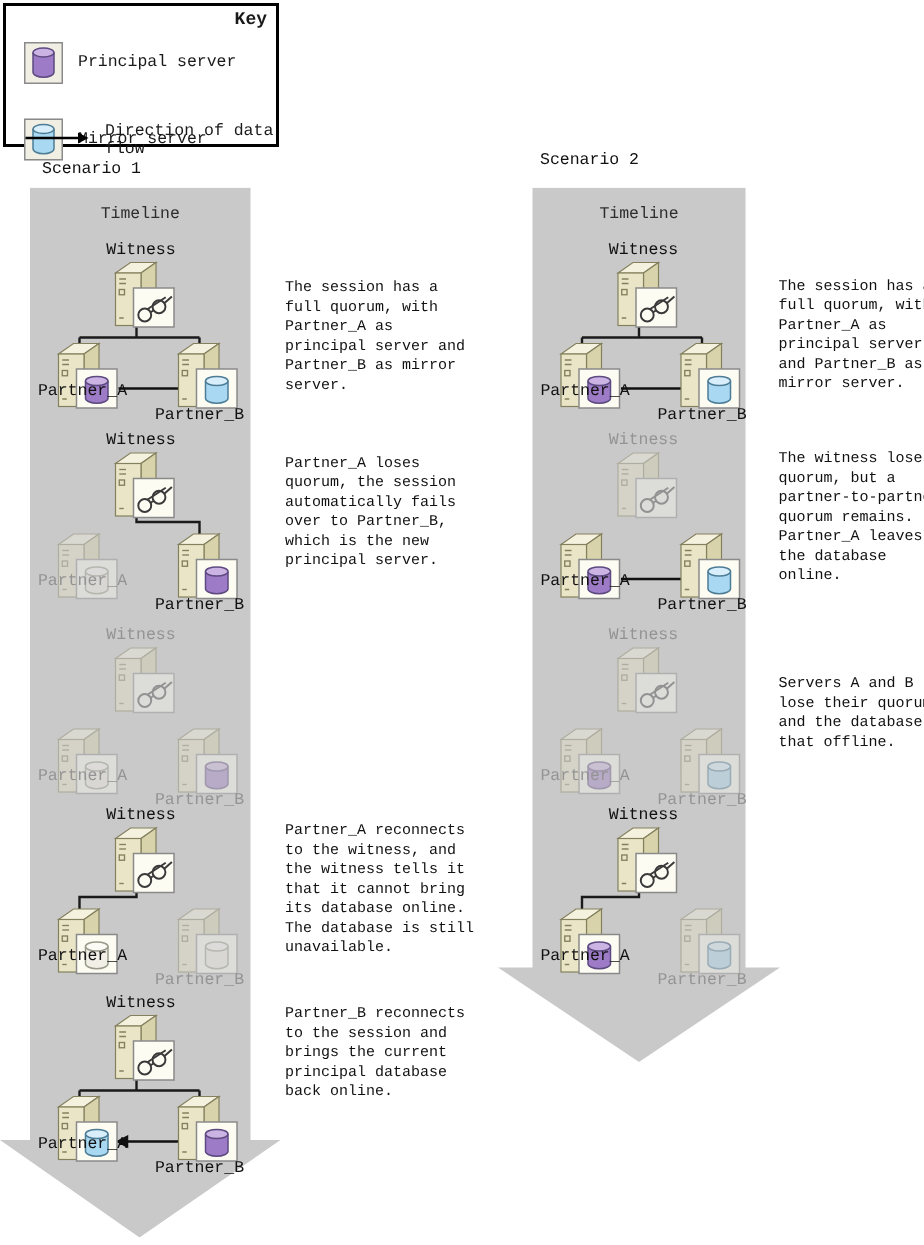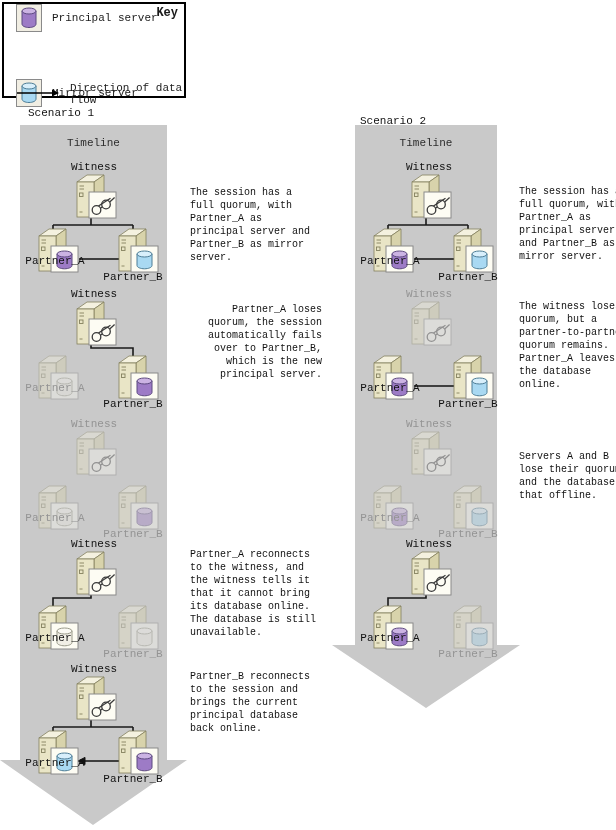--- a/index.html
+++ b/index.html
@@ -2,29 +2,29 @@
 <html style="--arrow: #c9c9c9;"><head>
 <meta charset="utf-8">
 <style>
   html,body{margin:0;padding:0;background:#fff;}
   #canvas{position:relative;width:616px;height:830px;background:#fff;overflow:hidden;
           font-family:Liberation Mono, monospace;color:#1a1a1a;}
   
   .key-box{position:absolute;left:2px;top:2px;width:180px;height:92px;border:2px solid #000;background:#fff;}
   .key-title{position:absolute;right:6px;top:2px;font-size:12px;font-weight:bold;}
   .key-row{position:absolute;left:12px;display:flex;align-items:center;gap:10px;font-size:11px;}
-  .key-row-1{top:0;}
+  .key-row-1{top:24px;}
   .key-row-2{top:44px;margin-top:31px;}
   .key-row-3{top:78px;}
   .key-icon-box{width:26px;height:28px;background:#f1eee3;border:1px solid #8a8a8a;
                 display:flex;align-items:center;justify-content:center;box-sizing:border-box;}
   
   .scenario-title{position:absolute;font-size:11px;color:#111;}
   .scenario-title.s1{left:28px;top:107px;}
-  .scenario-title.s2{left:360px;top:115px;}
+  .scenario-title.s2{left:360px;top:101px;}
   
   .timeline-arrow{position:absolute;background:var(--arrow,#c9c9c9);}
   .timeline-arrow.s1{left:0;top:125px;width:187px;height:700px;
     clip-path:polygon(20px 0,167px 0,167px 635px,187px 635px,93px 700px,0 635px,20px 635px);}
   .timeline-arrow.s2{left:332px;top:125px;width:188px;height:583px;
     clip-path:polygon(23px 0,165px 0,165px 520px,188px 520px,94px 583px,0 520px,23px 520px);}
   .timeline-label{position:absolute;top:12px;text-align:center;font-size:11px;color:#2e2e2e;}
   .timeline-arrow.s1 .timeline-label{left:20px;width:147px;}
   .timeline-arrow.s2 .timeline-label{left:23px;width:142px;}
   
@@ -217,21 +217,21 @@
     </g>
     <rect x="17" y="19" width="27" height="26" fill="#fdfcf3" stroke="#8a8a8a"></rect>
     <g stroke="#5d4a80" stroke-width="1">
       <path d="M23,27 L23,38.5 C23,40.3 26.4,41.8 30.5,41.8 C34.6,41.8 38,40.3 38,38.5 L38,27" fill="#9d7bc6"></path>
       <ellipse cx="30.5" cy="27" rx="7.5" ry="3" fill="#cbb3e3"></ellipse>
     </g>
   </svg></span>
       <div class="node-label partner-a-label faded-label">Partner_A</div>
       <div class="node-label partner-b-label ">Partner_B</div>
     </div>
-    <div class="stage-text" style="left: 178px; top: 303px; width: 132px; text-align: right;">Partner_A loses quorum, the session automatically fails over to Partner_B, which is the new principal server.</div>
+    <div class="stage-text" style="left: 178px; top: 303px; width: 132px;">Partner_A loses quorum, the session automatically fails over to Partner_B, which is the new principal server.</div>
     <div class="stage" style="left: 20px; top: 420px; width: 147px;">
       <svg class="stage-bg" width="147" height="124">
         
         
       </svg>
       <div class="node-label witness-label faded-label">Witness</div>
       <span class="icon-pos witness-pos faded"><svg width="46" height="46" viewBox="0 0 46 46">
     <g stroke="#84805e" stroke-width="0.8">
       <polygon points="5,9 15,2 32,2 22,9" fill="#f4f1df"></polygon>
       <polygon points="22,9 32,2 32,37 22,44" fill="#d8d3ab"></polygon>

